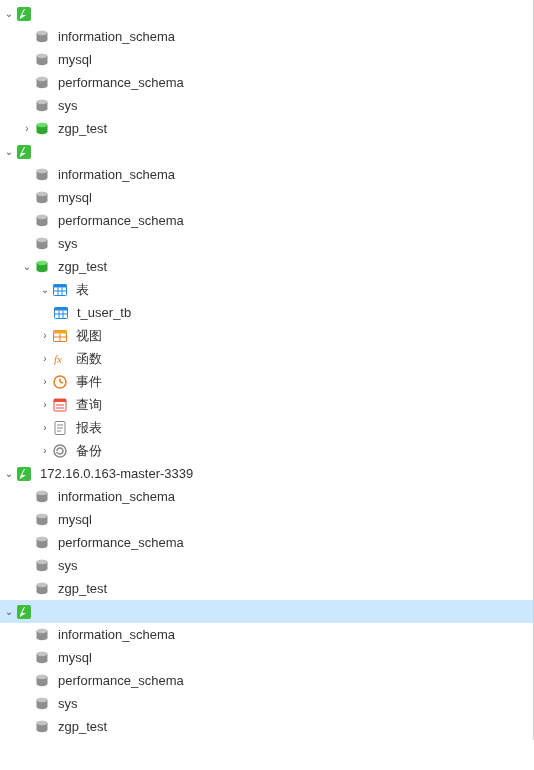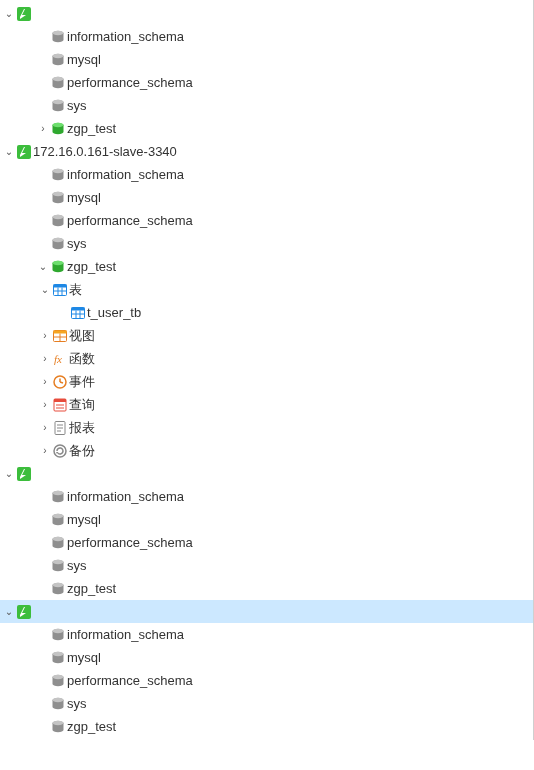--- a/index.html
+++ b/index.html
@@ -39,32 +39,32 @@
     }
     .expander.blank {
       visibility: hidden;
     }
     .icon {
       width: 16px;
       height: 16px;
       display: flex;
       align-items: center;
       justify-content: center;
-      margin-right: 1px;
+      margin-right: 8px;
       flex: 0 0 16px;
       text-decoration: underline;
     }
     .label {
       padding-left: 0;
     }
     
     .d0 { padding-left: 2px; }
-    .d1 { padding-left: 36px; }
+    .d1 { padding-left: 20px; }
     .d2 { padding-left: 38px; }
-    .d3 { padding-left: 56px; }
+    .d3 { padding-left: 39px; }
   </style>
 </head>
 <body>
 
 <div class="tree" id="tree-root">
     <div class="row d0">
       <span class="expander">⌄</span>
       <span class="icon">
         <svg width="16" height="16" viewBox="0 0 16 16">
           <rect x="1" y="1" width="14" height="14" rx="2" fill="#3cbd3c"></rect>
@@ -128,21 +128,20 @@
       <span class="label">zgp_test</span>
     </div>
     <div class="row d0">
       <span class="expander">⌄</span>
       <span class="icon">
         <svg width="16" height="16" viewBox="0 0 16 16">
           <rect x="1" y="1" width="14" height="14" rx="2" fill="#3cbd3c"></rect>
           <path d="M4 11 L8 3 L9 3 L6 9 L10 9 L4 13 Z" fill="#fff"></path>
         </svg>
       </span>
-      <span class="label">172.16.0.161-slave-3340</span>
     </div>
     <div class="row d1">
       <span class="expander blank"></span>
       <span class="icon">
         <svg width="16" height="16" viewBox="0 0 16 16">
           <ellipse cx="8" cy="4" rx="5.5" ry="2.2" fill="#a8a8a8"></ellipse>
           <path d="M2.5 4 v7 a5.5 2.2 0 0 0 11 0 v-7" fill="#8f8f8f"></path>
           <ellipse cx="8" cy="4" rx="5.5" ry="2.2" fill="#c4c4c4"></ellipse>
         </svg>
       </span>
@@ -286,20 +285,21 @@
       <span class="label">备份</span>
     </div>
     <div class="row d0">
       <span class="expander">⌄</span>
       <span class="icon">
         <svg width="16" height="16" viewBox="0 0 16 16">
           <rect x="1" y="1" width="14" height="14" rx="2" fill="#3cbd3c"></rect>
           <path d="M4 11 L8 3 L9 3 L6 9 L10 9 L4 13 Z" fill="#fff"></path>
         </svg>
       </span>
+      <span class="label">172.16.0.163-master-3339</span>
     </div>
     <div class="row d1">
       <span class="expander blank"></span>
       <span class="icon">
         <svg width="16" height="16" viewBox="0 0 16 16">
           <ellipse cx="8" cy="4" rx="5.5" ry="2.2" fill="#a8a8a8"></ellipse>
           <path d="M2.5 4 v7 a5.5 2.2 0 0 0 11 0 v-7" fill="#8f8f8f"></path>
           <ellipse cx="8" cy="4" rx="5.5" ry="2.2" fill="#c4c4c4"></ellipse>
         </svg>
       </span>

